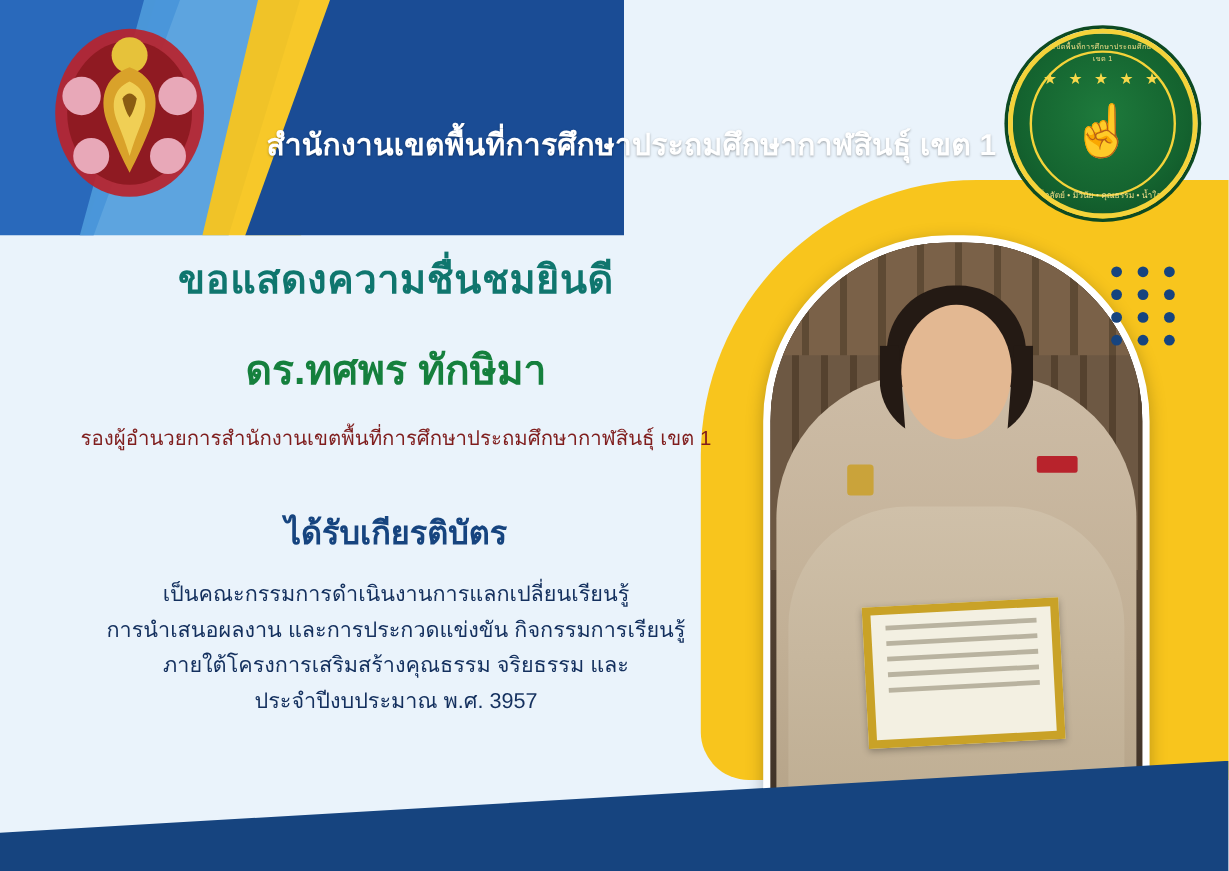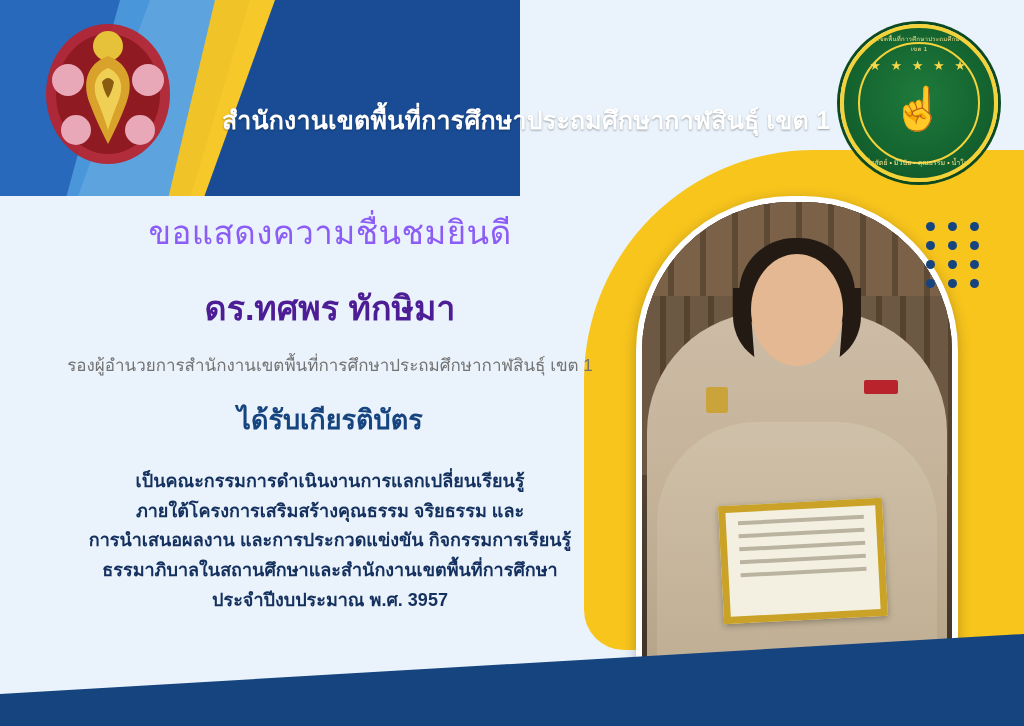--- a/index.html
+++ b/index.html
@@ -167,33 +167,33 @@
     display:grid;grid-template-columns:repeat(6,12px);gap:10px;
   }
   .dot{width:9px;height:9px;border-radius:50%;background:#16447f;}
   .dots-bottom .dot{background:#16447f;}
   
   .content{
     position:absolute;left:0;top:206px;width:660px;text-align:center;
     color:#14305e;
   }
   .congrats{
-    font-size:33px;font-weight:normal;color:#8b5cf6;letter-spacing:.5px;
+    font-size:33px;font-weight:bold;color:#0f766e;letter-spacing:.5px;
   }
   .name{
-    margin-top:22px;font-size:34px;font-weight:bold;color:#4c1d95;
+    margin-top:22px;font-size:34px;font-weight:bold;color:#15803d;
   }
   .position{
-    margin-top:16px;font-size:17px;color:#737373;
+    margin-top:16px;font-size:17px;color:#7f1d1d;
   }
   .award-label{
-    margin-top:20px;font-size:27px;font-weight:bold;color:#16447f;
+    margin-top:44px;font-size:27px;font-weight:bold;color:#16447f;
   }
   .desc{
-    margin-top:26px;font-size:18px;color:#14305e;line-height:1.65;font-weight:bold;
+    margin-top:16px;font-size:18px;color:#14305e;line-height:1.65;font-weight:normal;
   }
   .desc div{white-space:nowrap;}
 </style>
 </head>
 <body>
 
 <div class="page">
 
   <div class="yellow-blob"></div>
 
@@ -275,20 +275,19 @@
     </div>
   </div>
 
   <div class="content">
     <div class="congrats">ขอแสดงความชื่นชมยินดี</div>
     <div class="name">ดร.ทศพร ทักษิมา</div>
     <div class="position">รองผู้อำนวยการสำนักงานเขตพื้นที่การศึกษาประถมศึกษากาฬสินธุ์ เขต 1</div>
     <div class="award-label">ได้รับเกียรติบัตร</div>
     <div class="desc">
       <div>เป็นคณะกรรมการดำเนินงานการแลกเปลี่ยนเรียนรู้</div>
+      <div>การนำเสนอผลงาน และการประกวดแข่งขัน กิจกรรมการเรียนรู้</div>
       <div>ภายใต้โครงการเสริมสร้างคุณธรรม จริยธรรม และ</div>
-      <div>การนำเสนอผลงาน และการประกวดแข่งขัน กิจกรรมการเรียนรู้</div>
-      <div>ธรรมาภิบาลในสถานศึกษาและสำนักงานเขตพื้นที่การศึกษา</div>
       <div>ประจำปีงบประมาณ พ.ศ. 3957</div>
     </div>
   </div>
 
 </div>
 
 </body></html>

